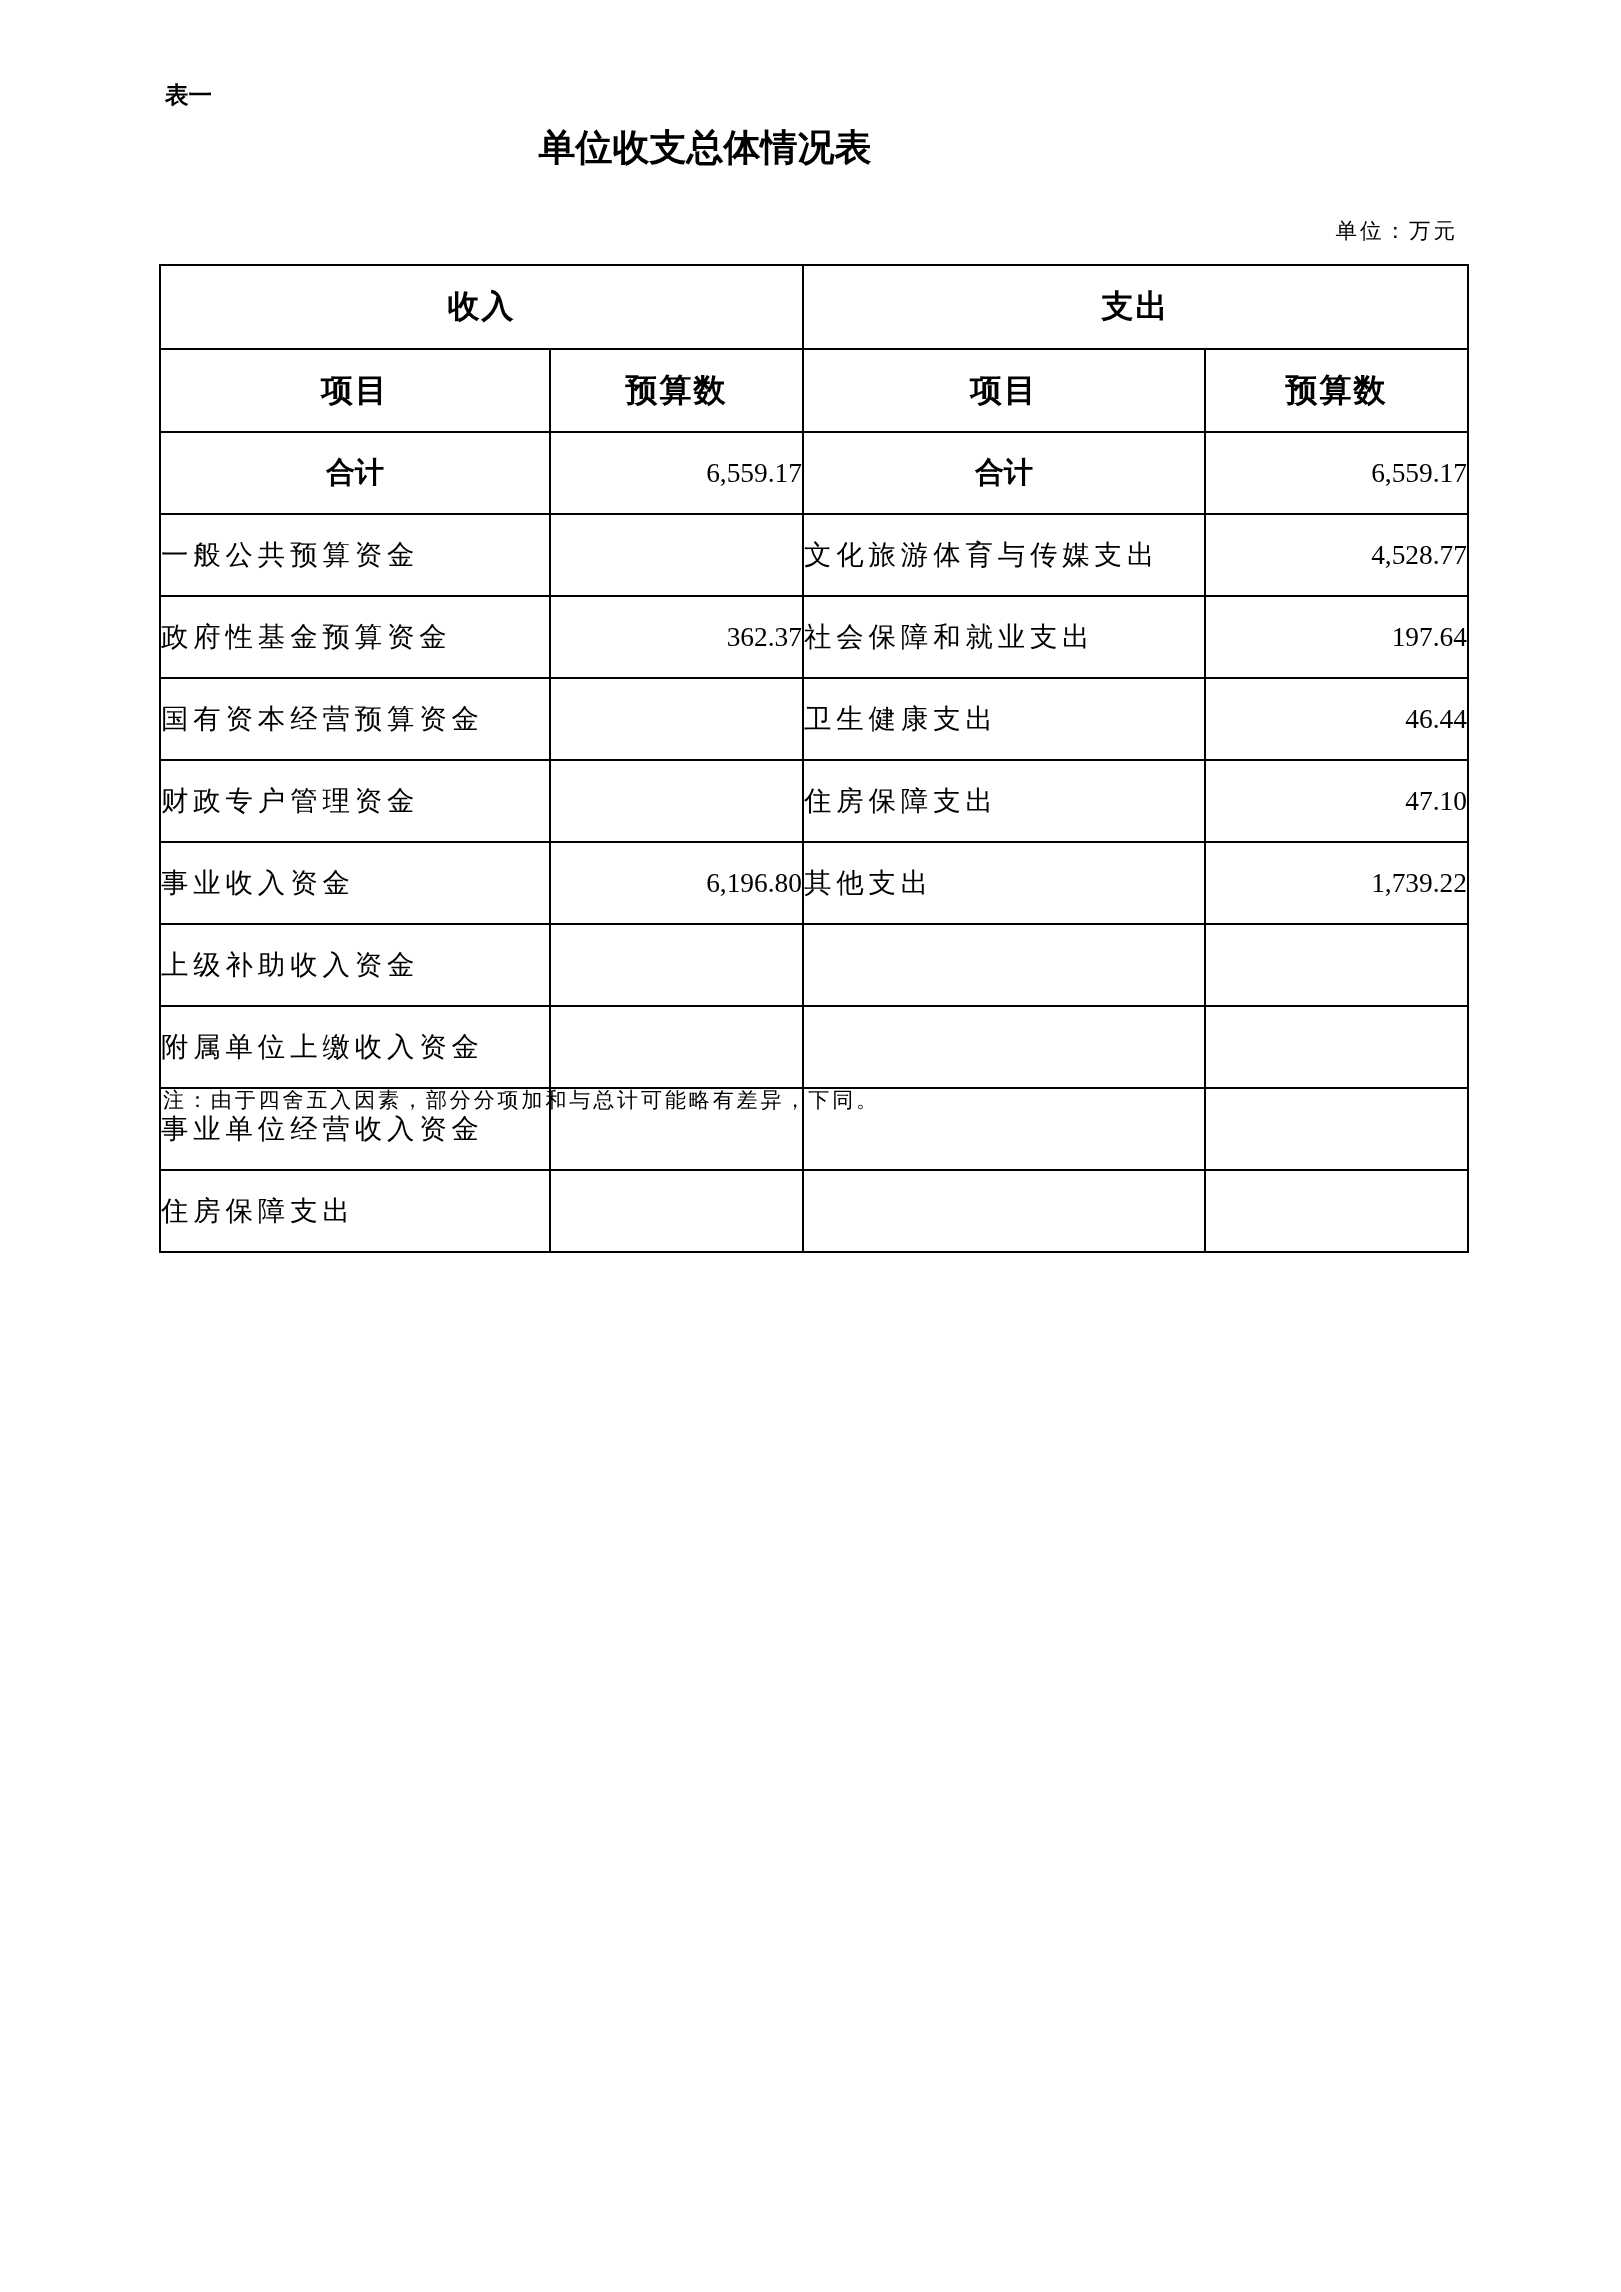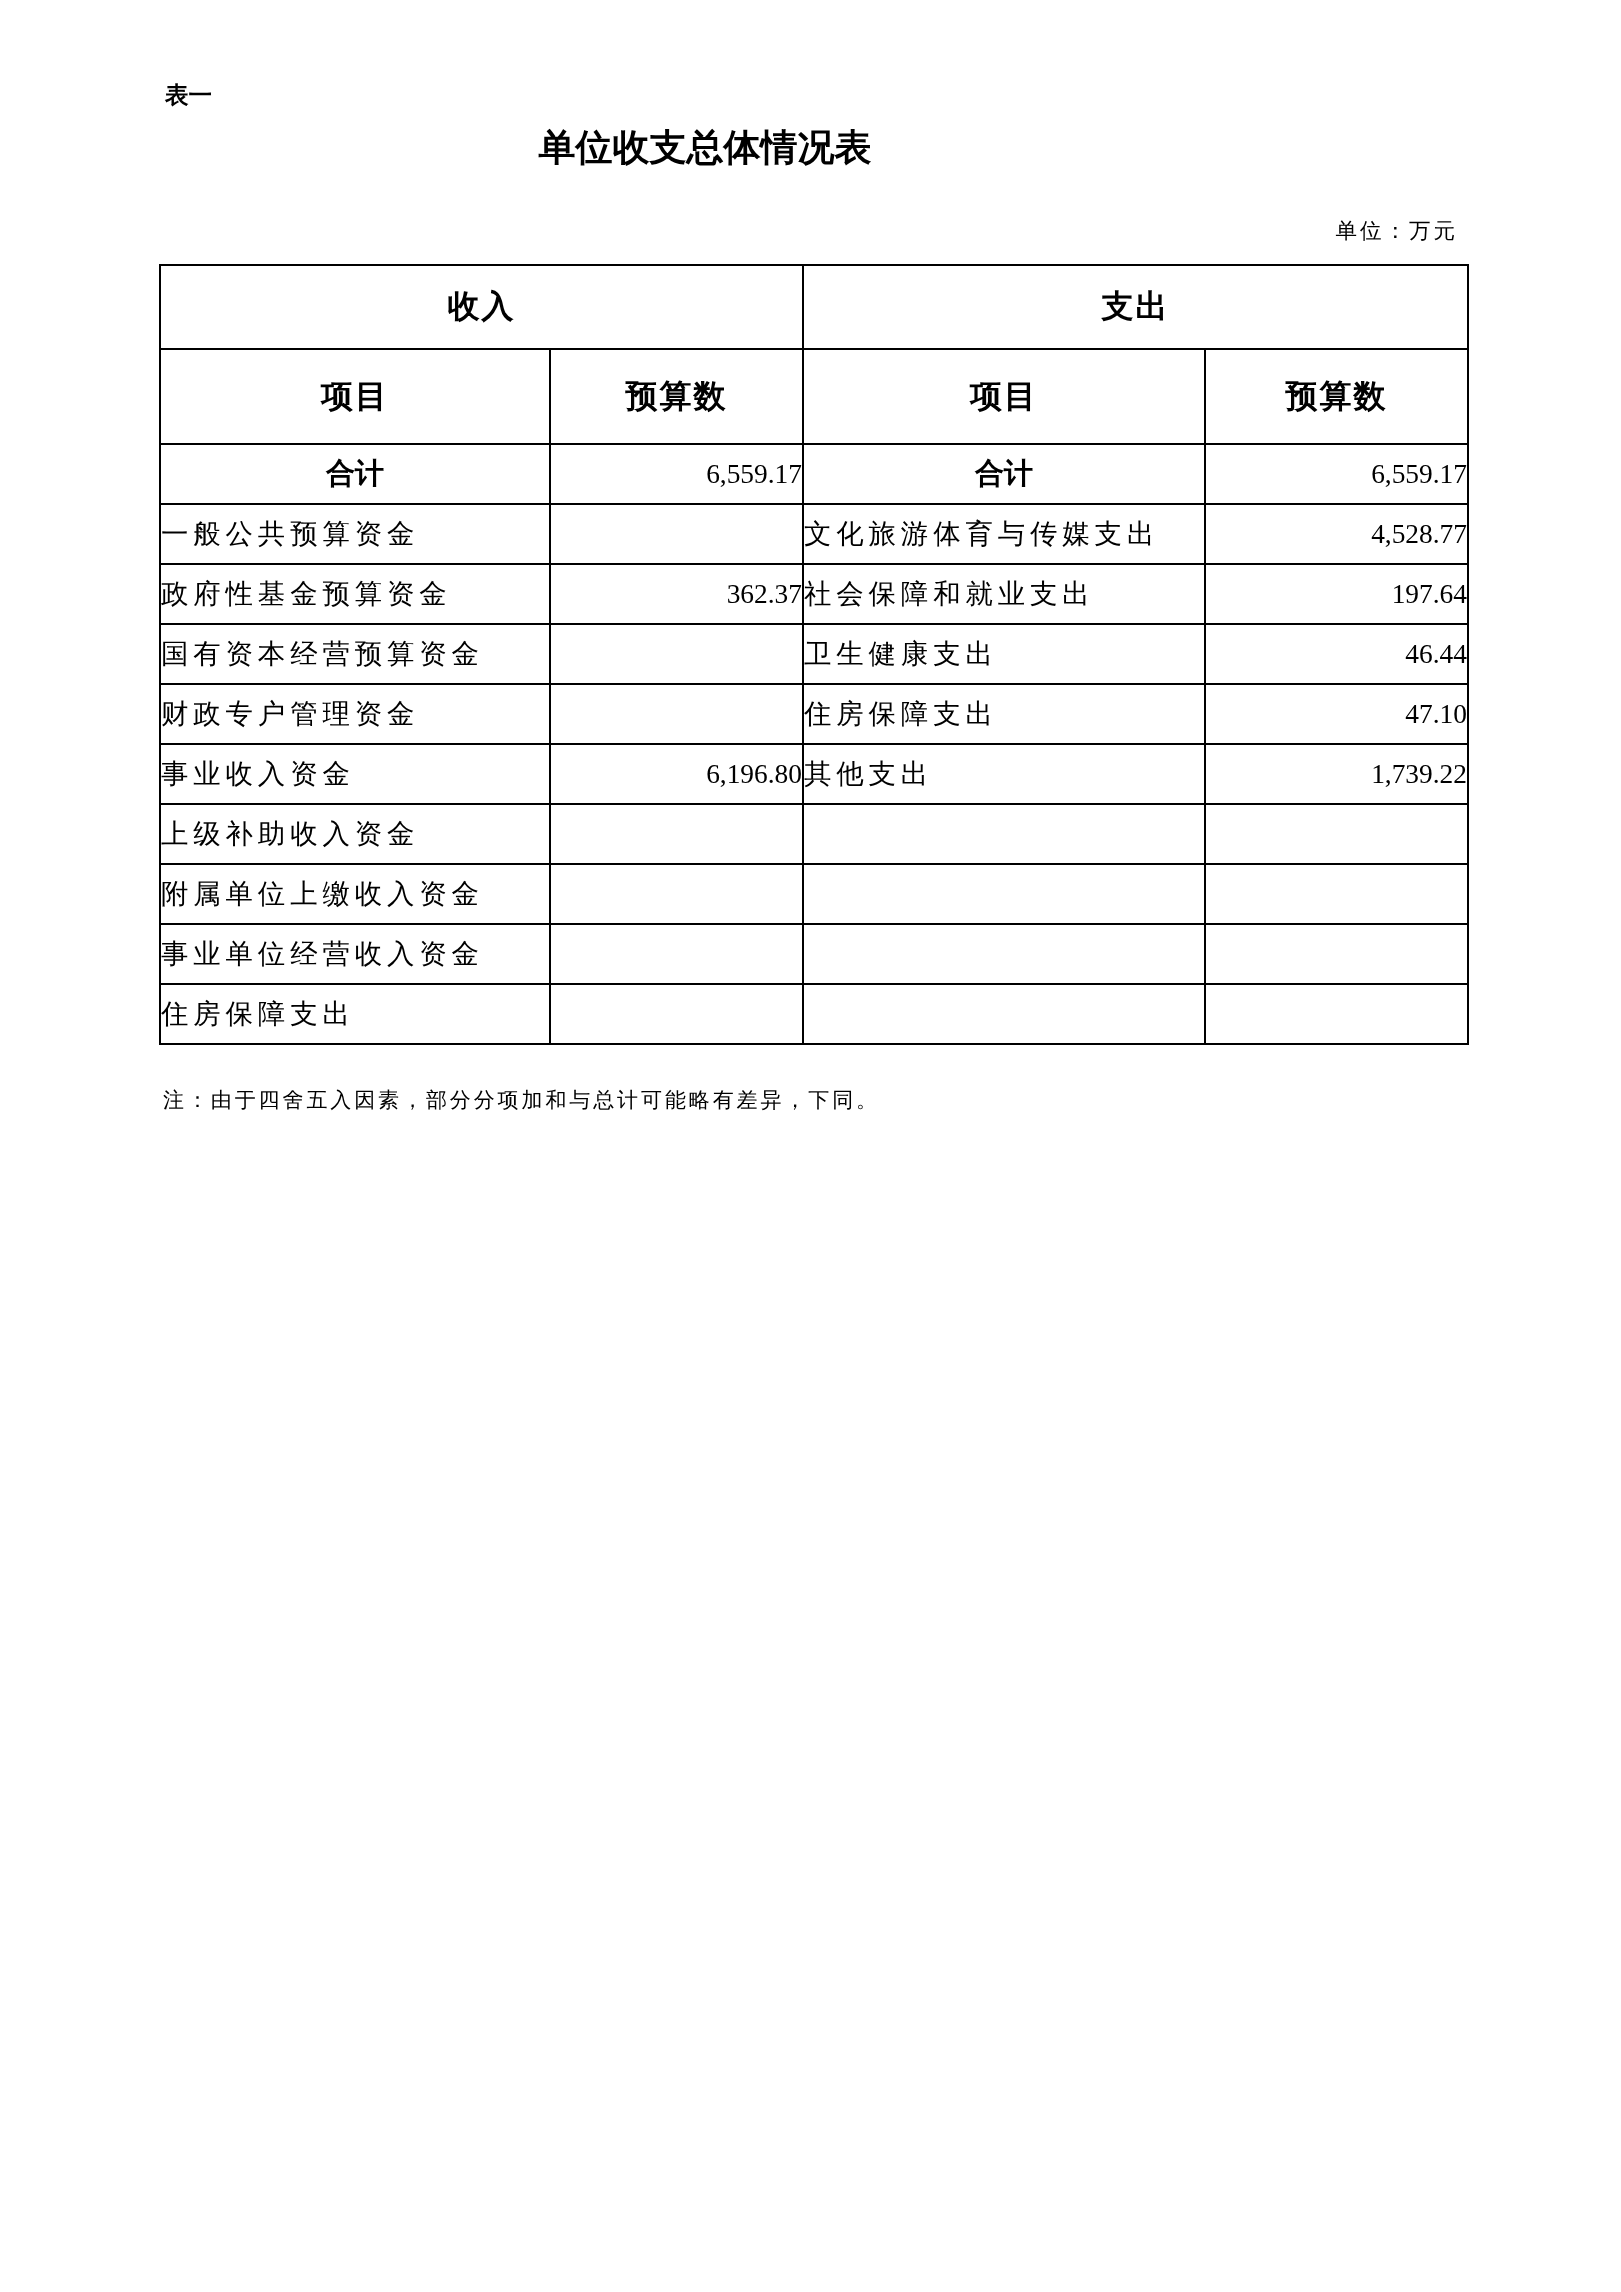--- a/index.html
+++ b/index.html
@@ -18,21 +18,21 @@
   }
   table.main {
     position: absolute; left: 159px; top: 264px; width: 1308px;
     border-collapse: collapse; table-layout: fixed;
     border: 2.9px solid #000;
   }
   table.main td, table.main th {
     border: 2.9px solid #000; padding: 0; overflow: hidden; white-space: nowrap;
   }
   .col1 { width: 390px; } .col2 { width: 253px; } .col3 { width: 402px; } .col4 { width: 263px; }
-  tr.h1 { height: 84px; padding-left: 34px; } tr.h2 { height: 95px; } tr.r { height: 60px; }
+  tr.h1 { height: 84px; padding-left: 34px; } tr.h2 { height: 83px; } tr.r { height: 82px; }
   th.grp, th.sub {
     font-family: "DejaVu Sans", sans-serif; font-weight: bold; font-size: 32px; text-align: center;
     letter-spacing: 2px;
   }
   td.total-label {
     text-align: center; font-family: "DejaVu Sans", sans-serif; font-weight: bold; font-size: 29px;
   }
   td.item {
     text-align: left; padding-left: 5.9px;
     font-family: "DejaVu Serif", serif; font-size: 27.4px; letter-spacing: 4.9px;

